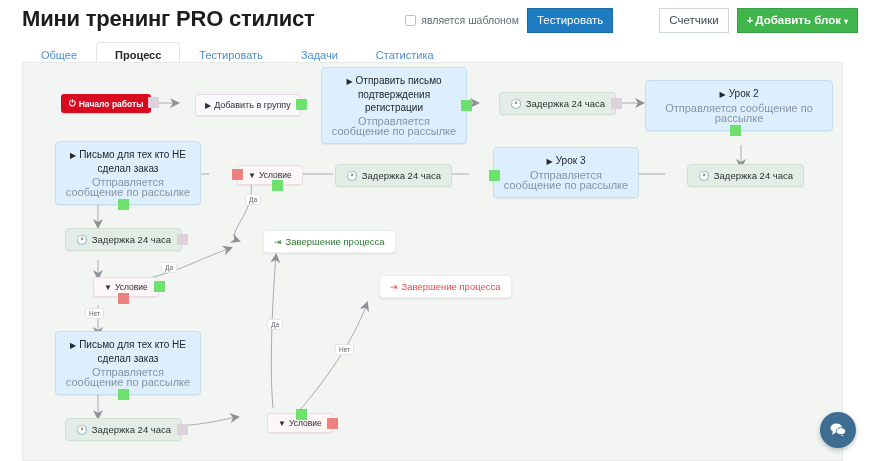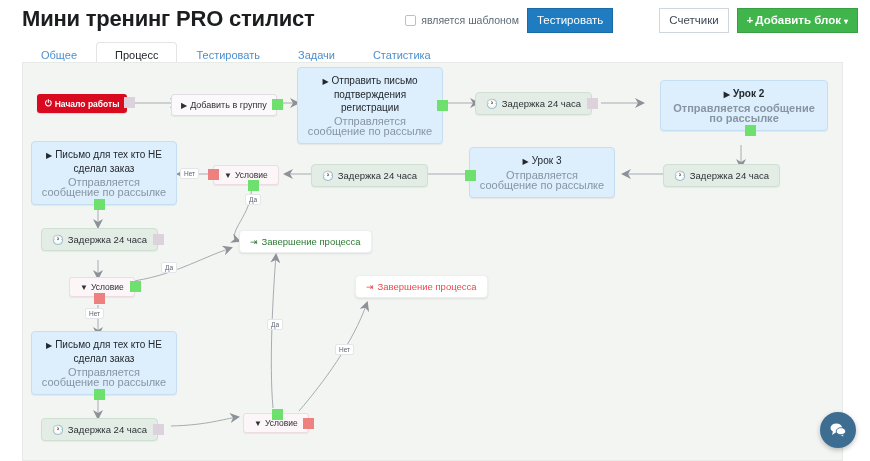--- a/index.html
+++ b/index.html
@@ -43,35 +43,35 @@
   .tabs {
     position: absolute; left: 22px; top: 42px;
     display: flex; align-items: flex-end; gap: 0;
   }
   .tab {
     font-size: 11px; color: #4c8fd0; padding: 6px 18px 7px 18px;
     cursor: pointer; border: 1px solid transparent; border-bottom: none;
     border-radius: 4px 4px 0 0; line-height: 1.2;
   }
   .tab.active {
-    color: #23282d; font-weight: normal; background: #fff;
+    color: #23282d; font-weight: bold; background: #fff;
     border-color: #e2e4e6; border-bottom-color: #fff;
   }
 
   
   .canvas {
     position: absolute; left: 22px; top: 62px;
     width: 821px; height: 399px;
     background: #f3f5f3; border: 1px solid #e7eae7;
     overflow: hidden;
   }
   .canvas svg.edges { position: absolute; left: 0; top: 0; width: 821px; height: 399px; }
 
   
-  .node { position: absolute; }
+  .node { position: absolute; margin-left: 24px; }
 
   .node-start {
     background: #d90a1f; color: #fff; border-radius: 3px;
     font-size: 8.5px; font-weight: bold; padding: 4px 8px;
     display: flex; align-items: center; gap: 3px; white-space: nowrap;
     box-shadow: 0 1px 1px rgba(0,0,0,.12);
   }
 
   .node-box {
     background: #fbf9fb; border: 1px solid #e4dbe4; border-radius: 3px;
@@ -232,21 +232,21 @@
       <div class="sub">Отправляется сообщение по рассылке</div>
       <span class="port port-green" style="left:100%; top:32px; margin-left:-5px;"></span>
     </div>
 
     <div class="node node-delay" style="left:452px; top:29px;">
       <span>🕐</span>
       <span>Задержка 24 часа</span>
       <span class="port port-grey" style="left:100%; top:5px; margin-left:-4px;"></span>
     </div>
 
-    <div class="node node-msg" style="left:637px; top:17px; width:168px;font-weight:bold;">
+    <div class="node node-msg" style="left:598px; top:17px; width:188px;">
       <div class="ttl"><span class="play">▶</span><span>Урок 2</span></div>
       <div class="sub">Отправляется сообщение по рассылке</div>
       <span class="port port-green" style="left:84px; top:100%; margin-top:-5px;"></span>
     </div>
 
     <div class="node node-delay" style="left:640px; top:101px;">
       <span>🕐</span>
       <span>Задержка 24 часа</span>
     </div>
 

